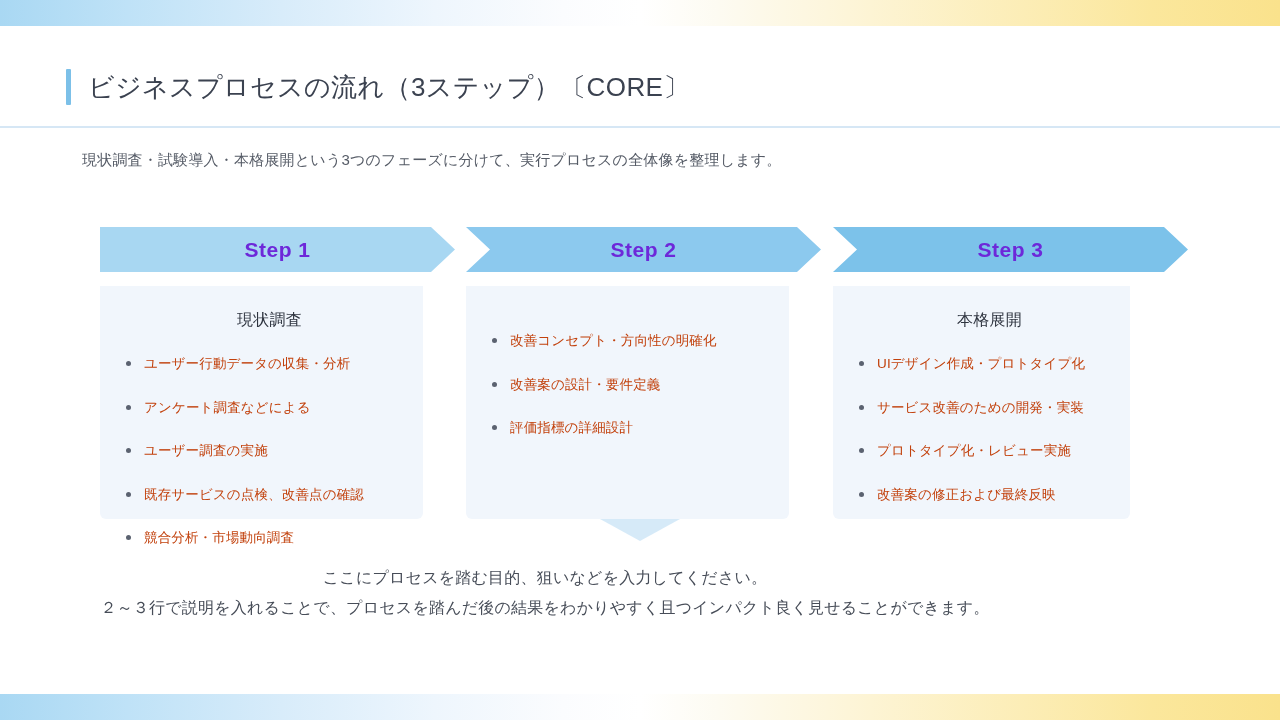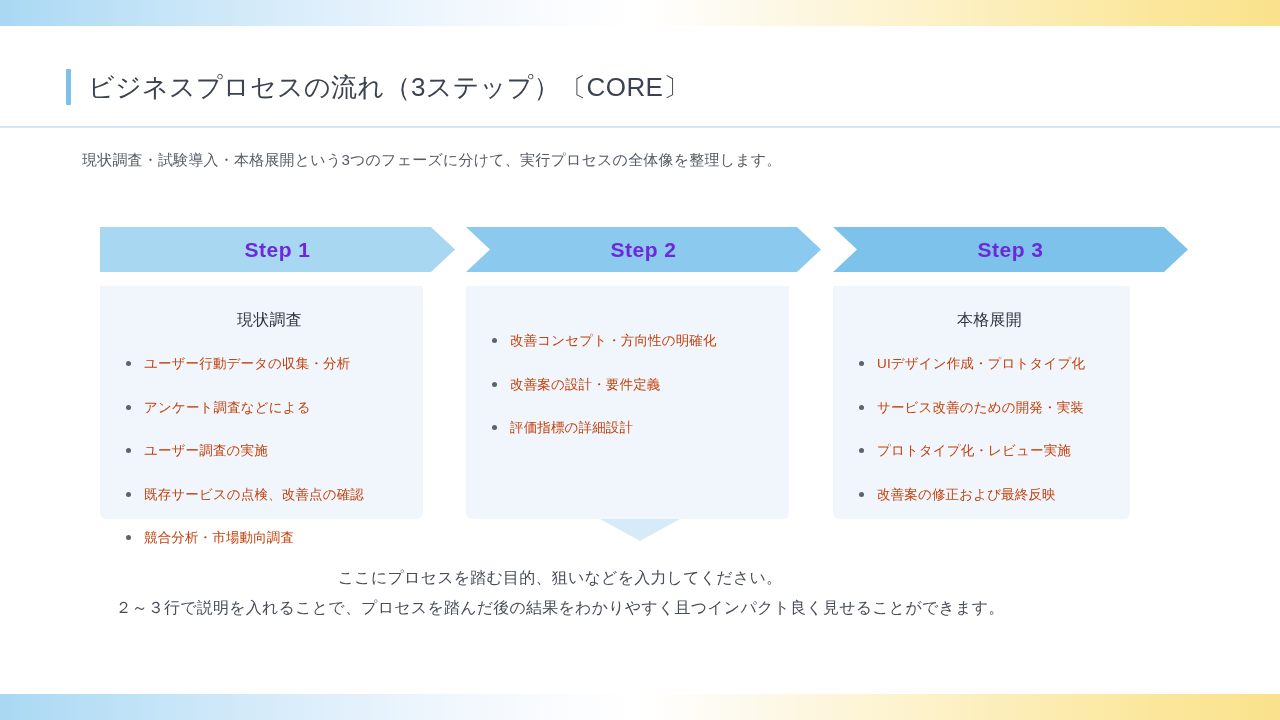--- a/index.html
+++ b/index.html
@@ -126,21 +126,21 @@
   .down-arrow {
     position:absolute; left:600px; top:519px;
     width:80px; height:22px;
     background:#cfe6f7;
     clip-path:polygon(0 0, 100% 0, 50% 100%);
     opacity:0.85;
   }
 
   
   .footer-note {
-    position:absolute; left:16px; top:563px; width:1088px;
+    position:absolute; left:1px; top:563px; width:1088px;
     text-align:center;
   }
   .footer-note p {
     font-size:16px; color:#474d58; line-height:30px; letter-spacing:0.2px;
     white-space:nowrap;
   }
 </style>
 </head>
 <body>
 

